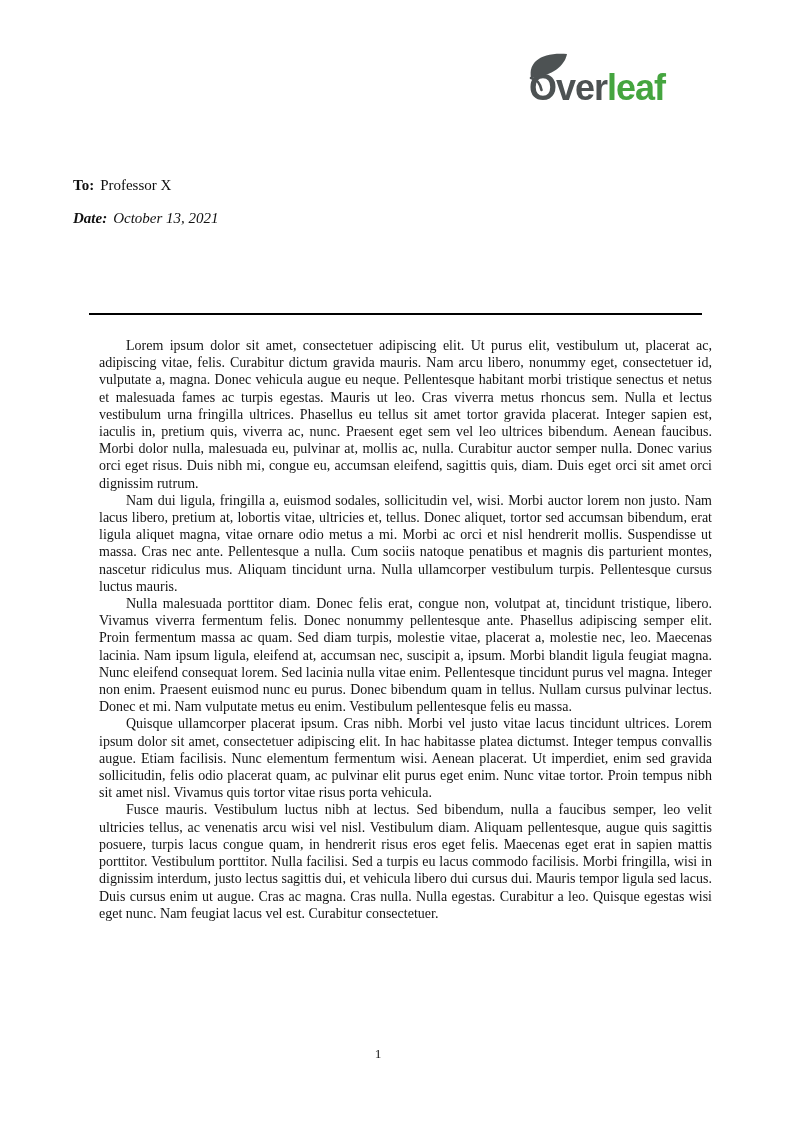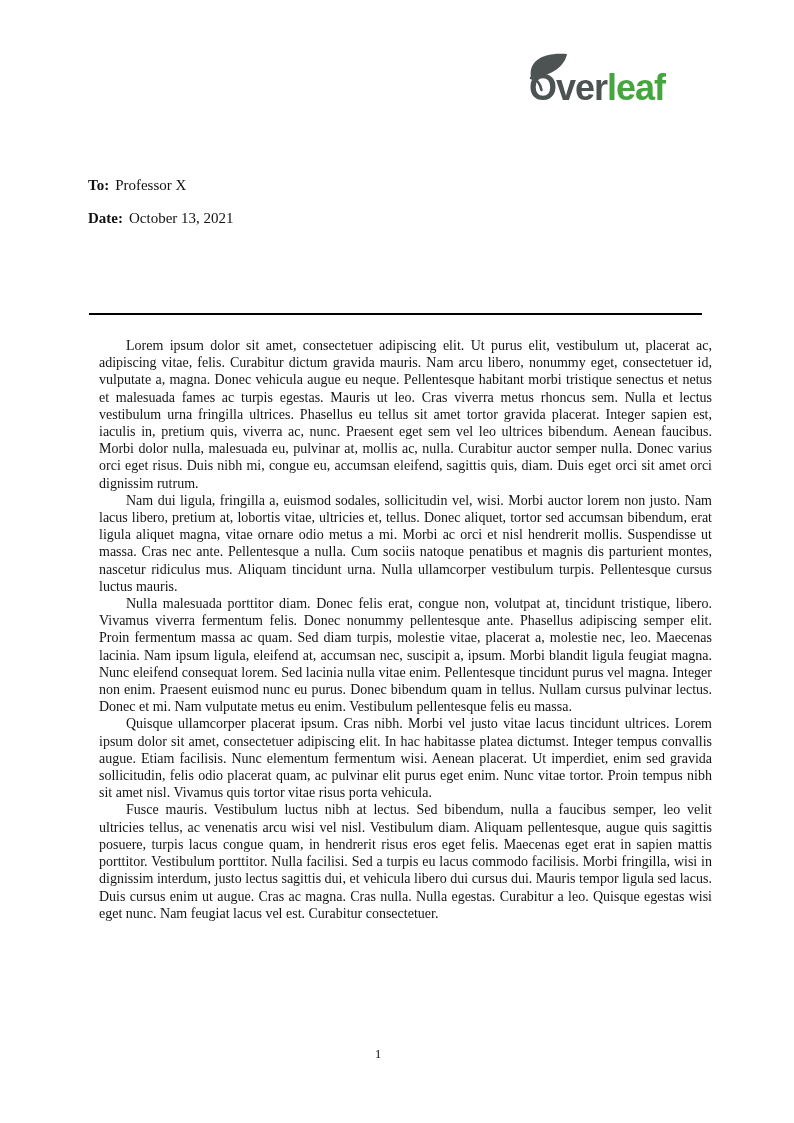--- a/index.html
+++ b/index.html
@@ -34,28 +34,28 @@
     top: -17px;
     width: 44px;
     height: 46px;
     pointer-events: none;
   }
 
   
   .memo-header {
     position: absolute;
     top: 176px;
-    left: 88px;
+    left: 73px;
     width: 613px;
     font-size: 15px;
     line-height: 19px;
     color: #111111;
   }
   .memo-field { margin-bottom: 14px; }
-  .memo-field:last-child { margin-bottom: 18px; }
+  .memo-field:last-child { margin-bottom: 18px; font-style: italic; }
   .field-label { font-weight: 700; }
   .field-value { margin-left: 6px; }
 
   
   .header-rule {
     position: absolute;
     top: 313px;
     left: 89px;
     width: 613px;
     height: 2px;

